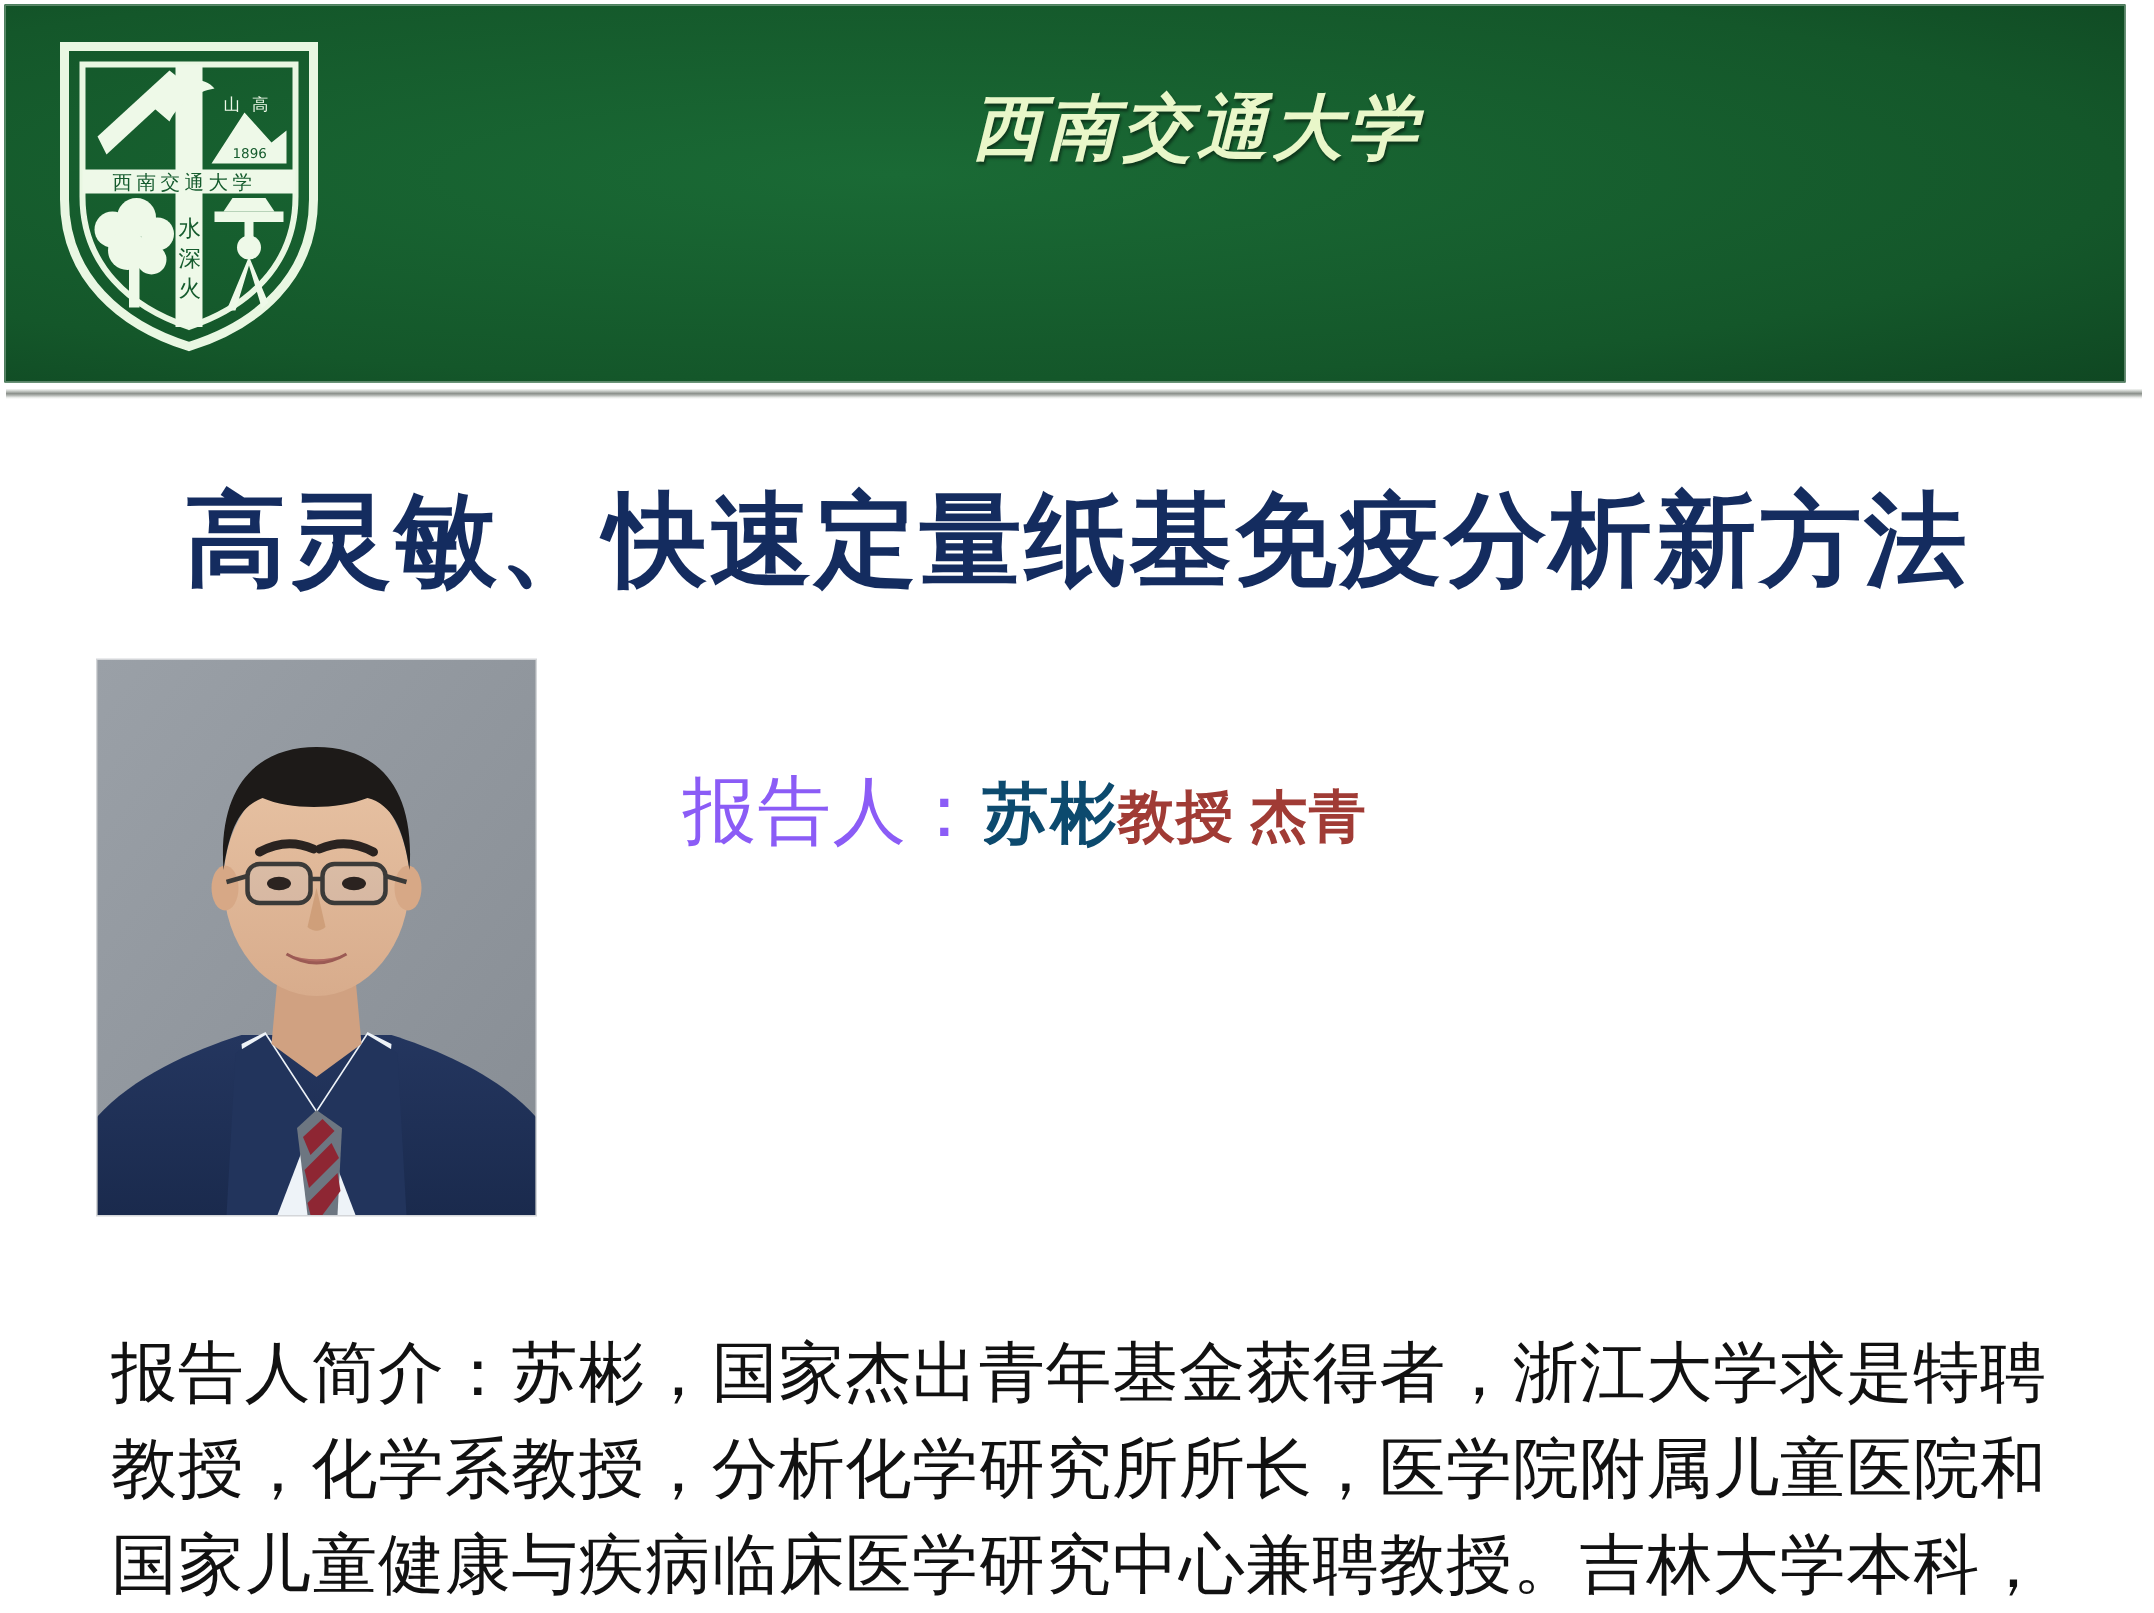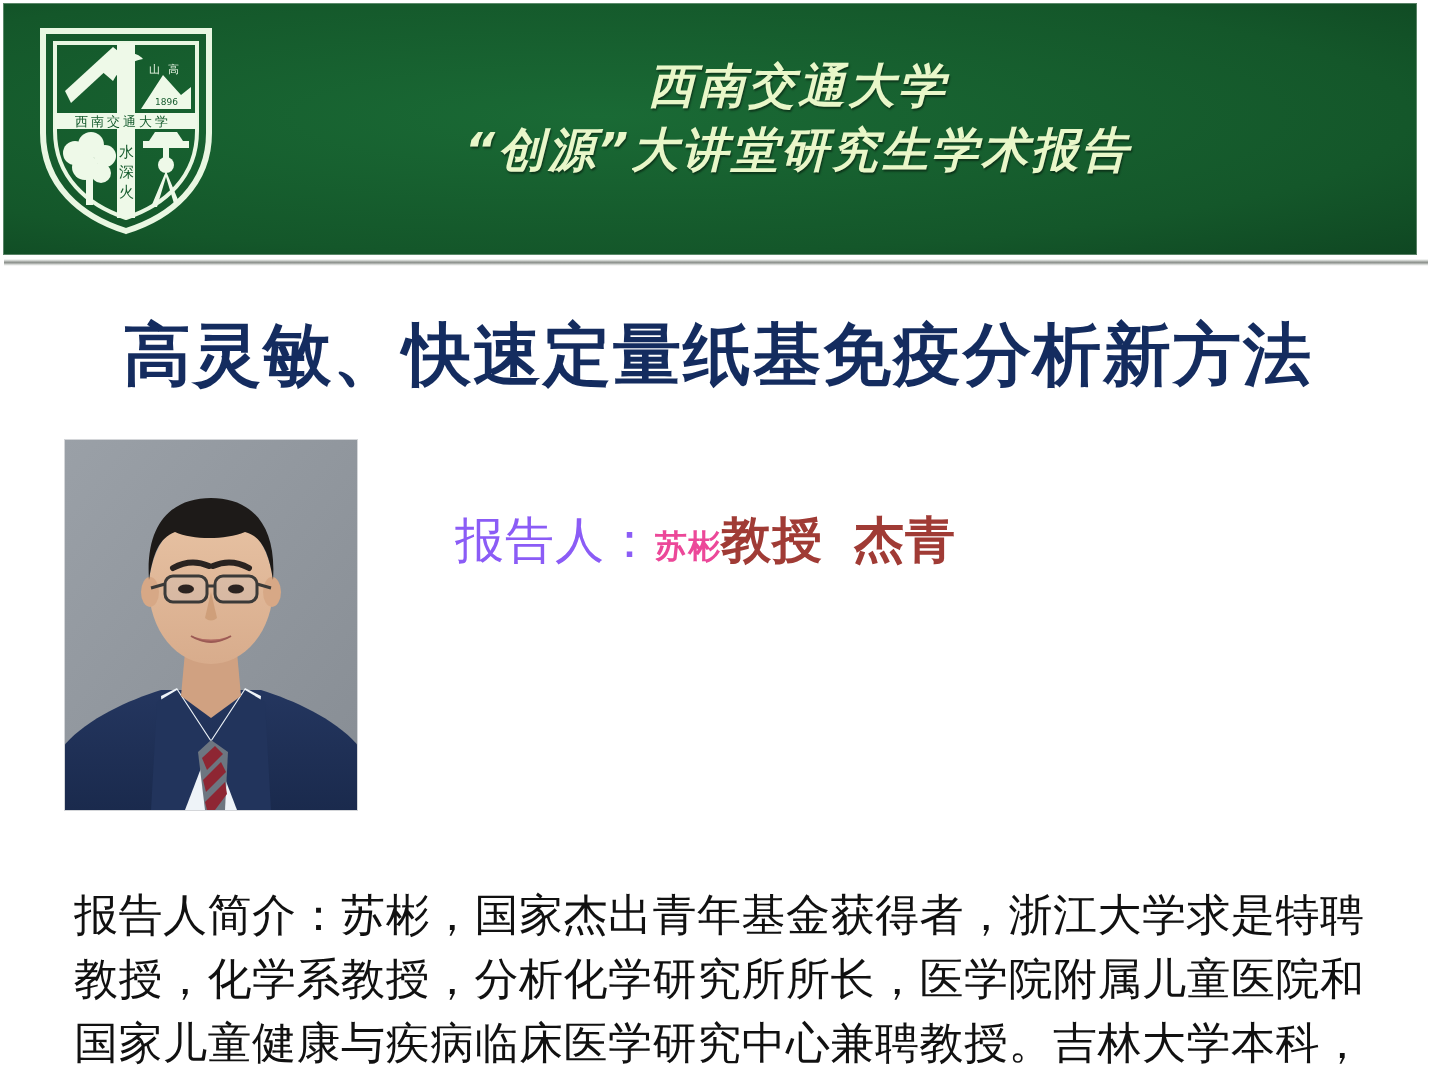--- a/index.html
+++ b/index.html
@@ -74,21 +74,21 @@
   .banner-line-1 { font-size: 47px; line-height: 62px; }
   .banner-line-2 { font-size: 47px; line-height: 66px; }
 
   
   .main-title {
     position: absolute;
     left: 0;
     top: 318px;
     width: 1436px;
     text-align: center;
-    font-family: Liberation Mono, monospace;
+    font-family: Liberation Sans, sans-serif;
     font-weight: bold;
     font-size: 68px;
     line-height: 84px;
     color: #142c5f;
     letter-spacing: 2px;
     white-space: nowrap;
   }
 
   
   .portrait {
@@ -113,30 +113,30 @@
   .speaker-row {
     white-space: nowrap;
     font-family: "Liberation Serif", "DejaVu Serif", serif;
     font-size: 49px;
     line-height: 82px;
     color: #0a0a0a;
     letter-spacing: 1px;
   }
   .lbl { color: #8b5cf6; }
   .nm {
-    color: #ec4899;
+    color: #0c4a6e;
     font-weight: bold;
     font-family: Liberation Serif, serif;
-    font-size: 32px;
+    font-size: 44px;
   }
   .ttl {
     color: #a03b35;
     font-weight: bold;
-    font-family: Liberation Mono, monospace;
-    font-size: 50px;
+    font-family: Liberation Serif, serif;
+    font-size: 38px;
   }
   .org { color: #0a0a0a; }
 
   
   .bio {
     position: absolute;
     left: 74px;
     top: 884px;
     width: 1290px;
     font-family: "Liberation Serif", "DejaVu Serif", serif;
@@ -198,21 +198,20 @@
             <rect x="132" y="123" width="6" height="14"></rect>
             <circle cx="135" cy="140" r="8"></circle>
             <path d="M135 146 L120 182 L126 182 L135 152 L144 182 L150 182 Z"></path>
           </g>
         </g>
       </svg>
     </div>
 
     <div class="banner-titles">
       <div class="banner-line banner-line-1">西南交通大学</div>
-      <div class="banner-line banner-line-2">“创源”大讲堂研究生学术报告</div>
     </div>
   </div>
   <div class="banner-divider"></div>
 </div>
 
 <div class="main-title">高灵敏、快速定量纸基免疫分析新方法</div>
 
 <div class="portrait">
   <svg viewBox="0 0 292 370" width="292" height="370" aria-hidden="true">
     <defs>

